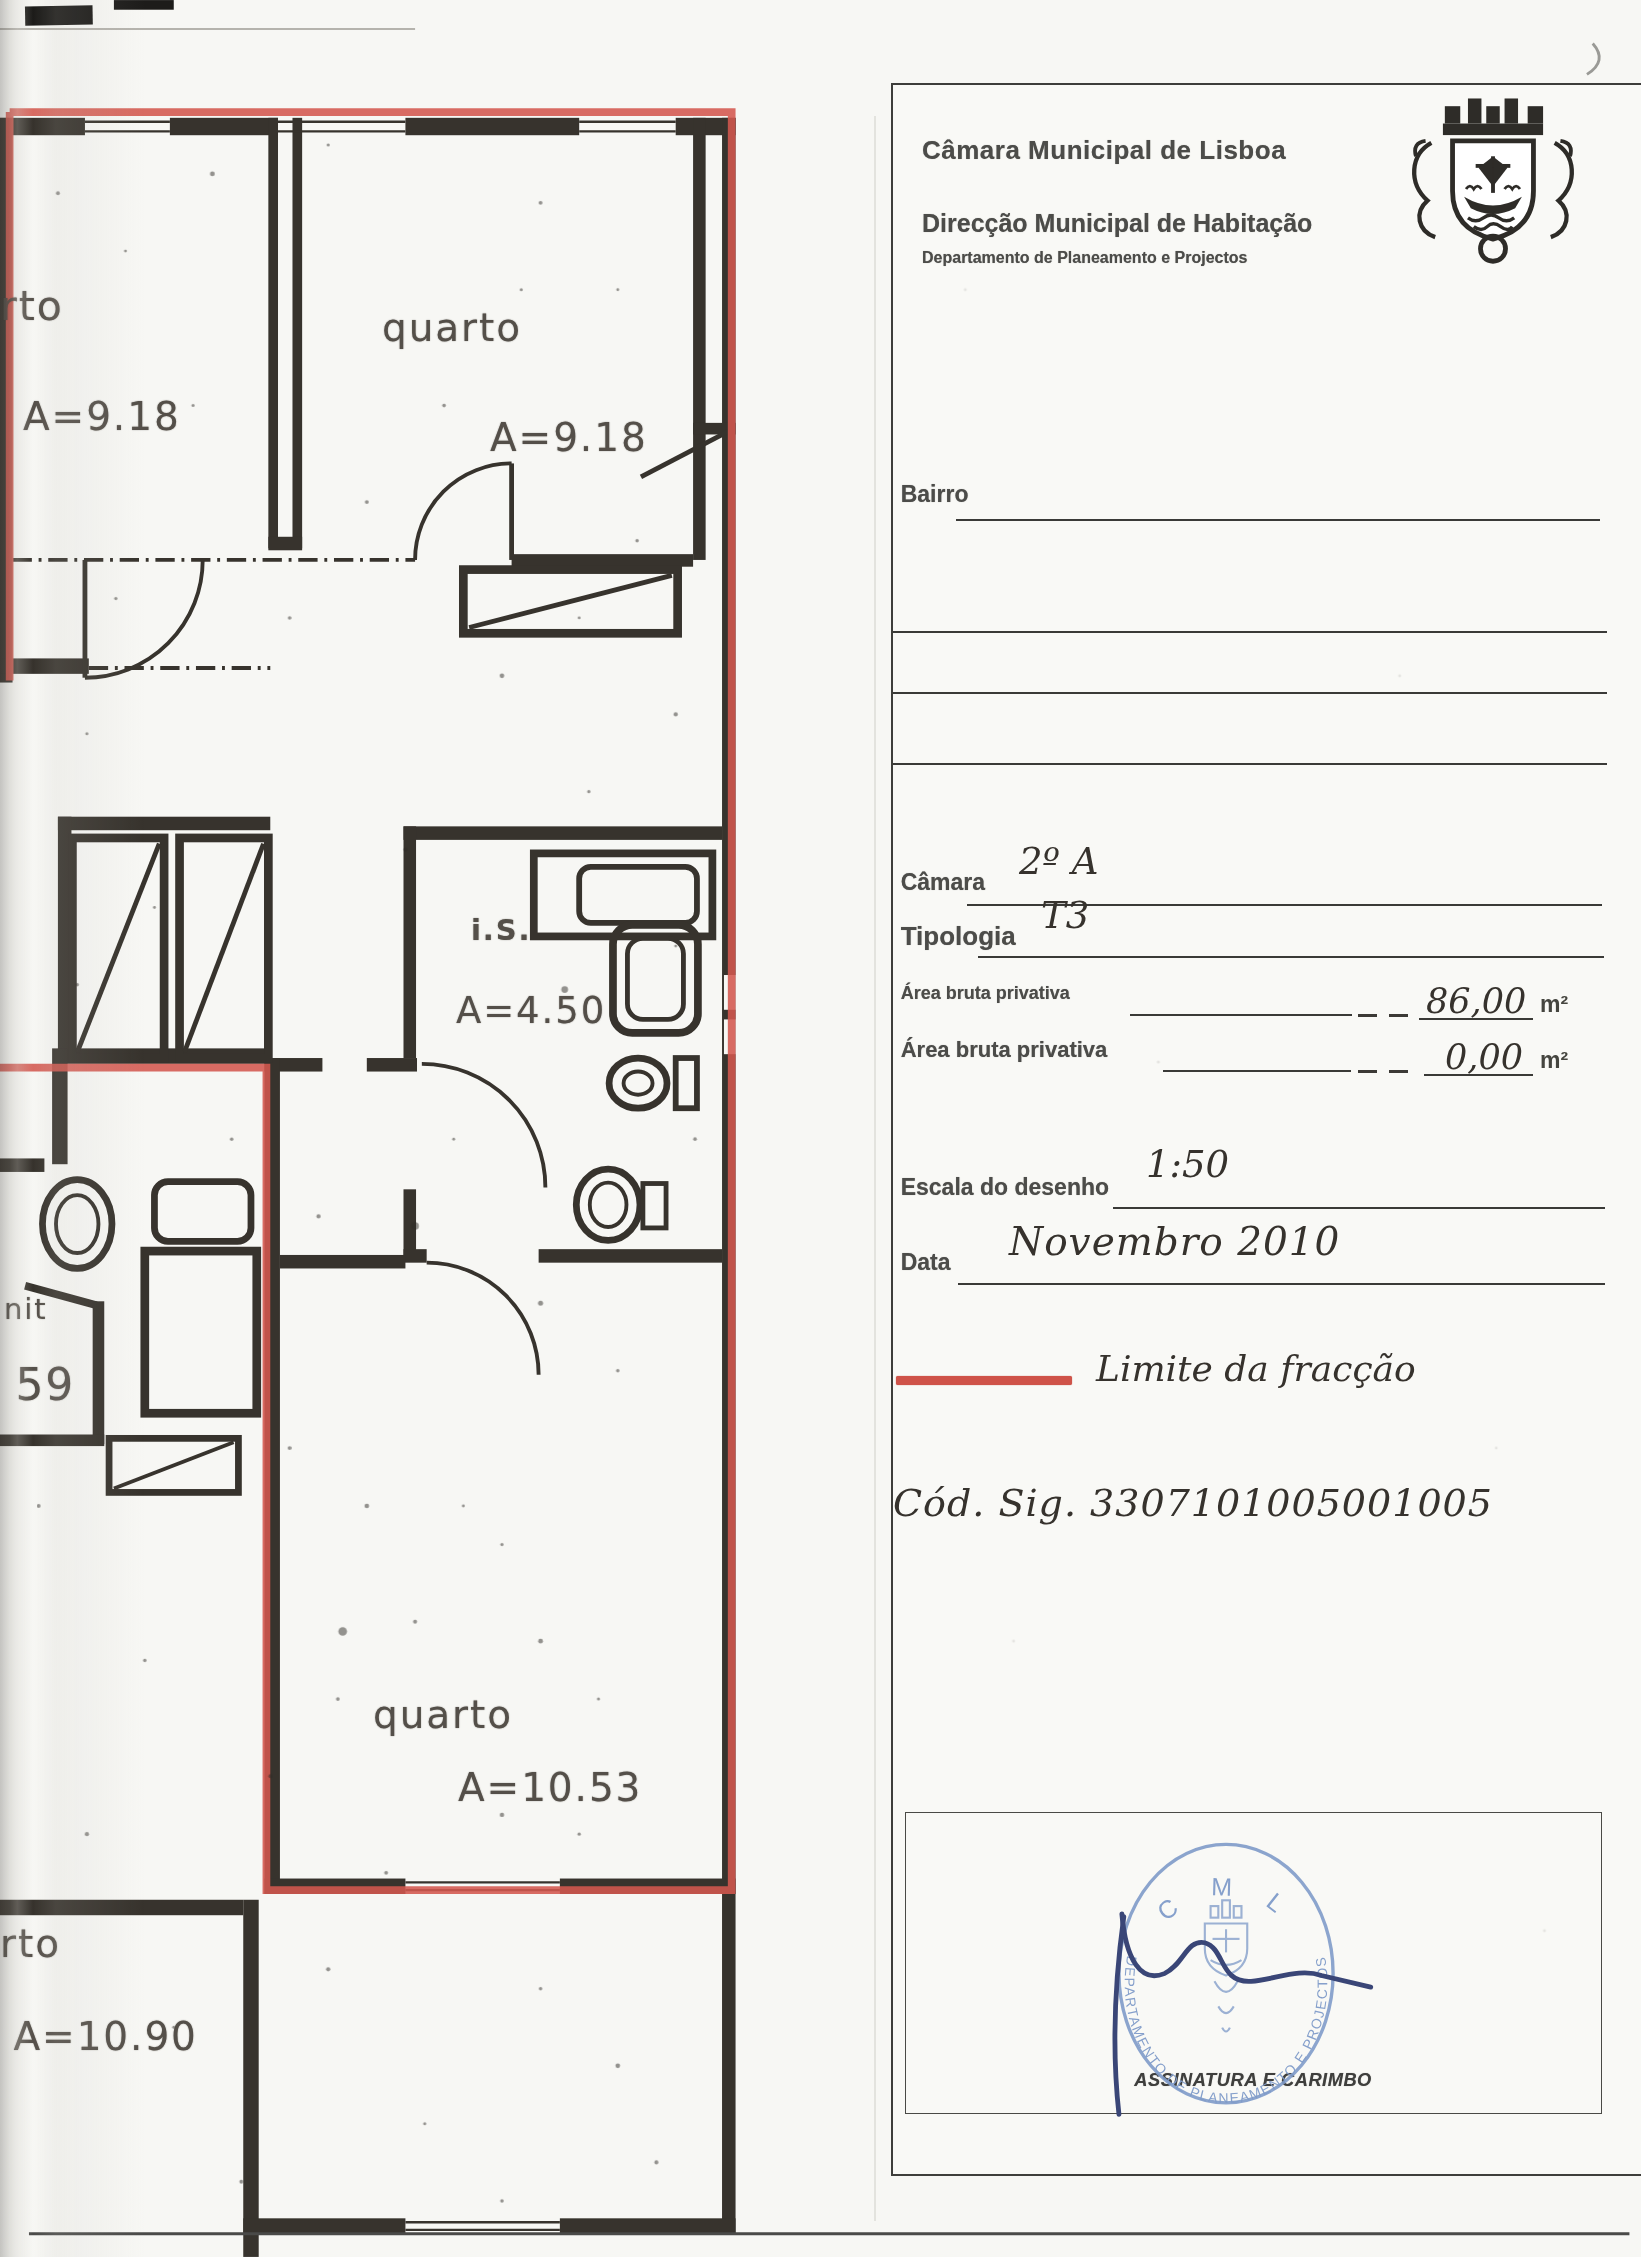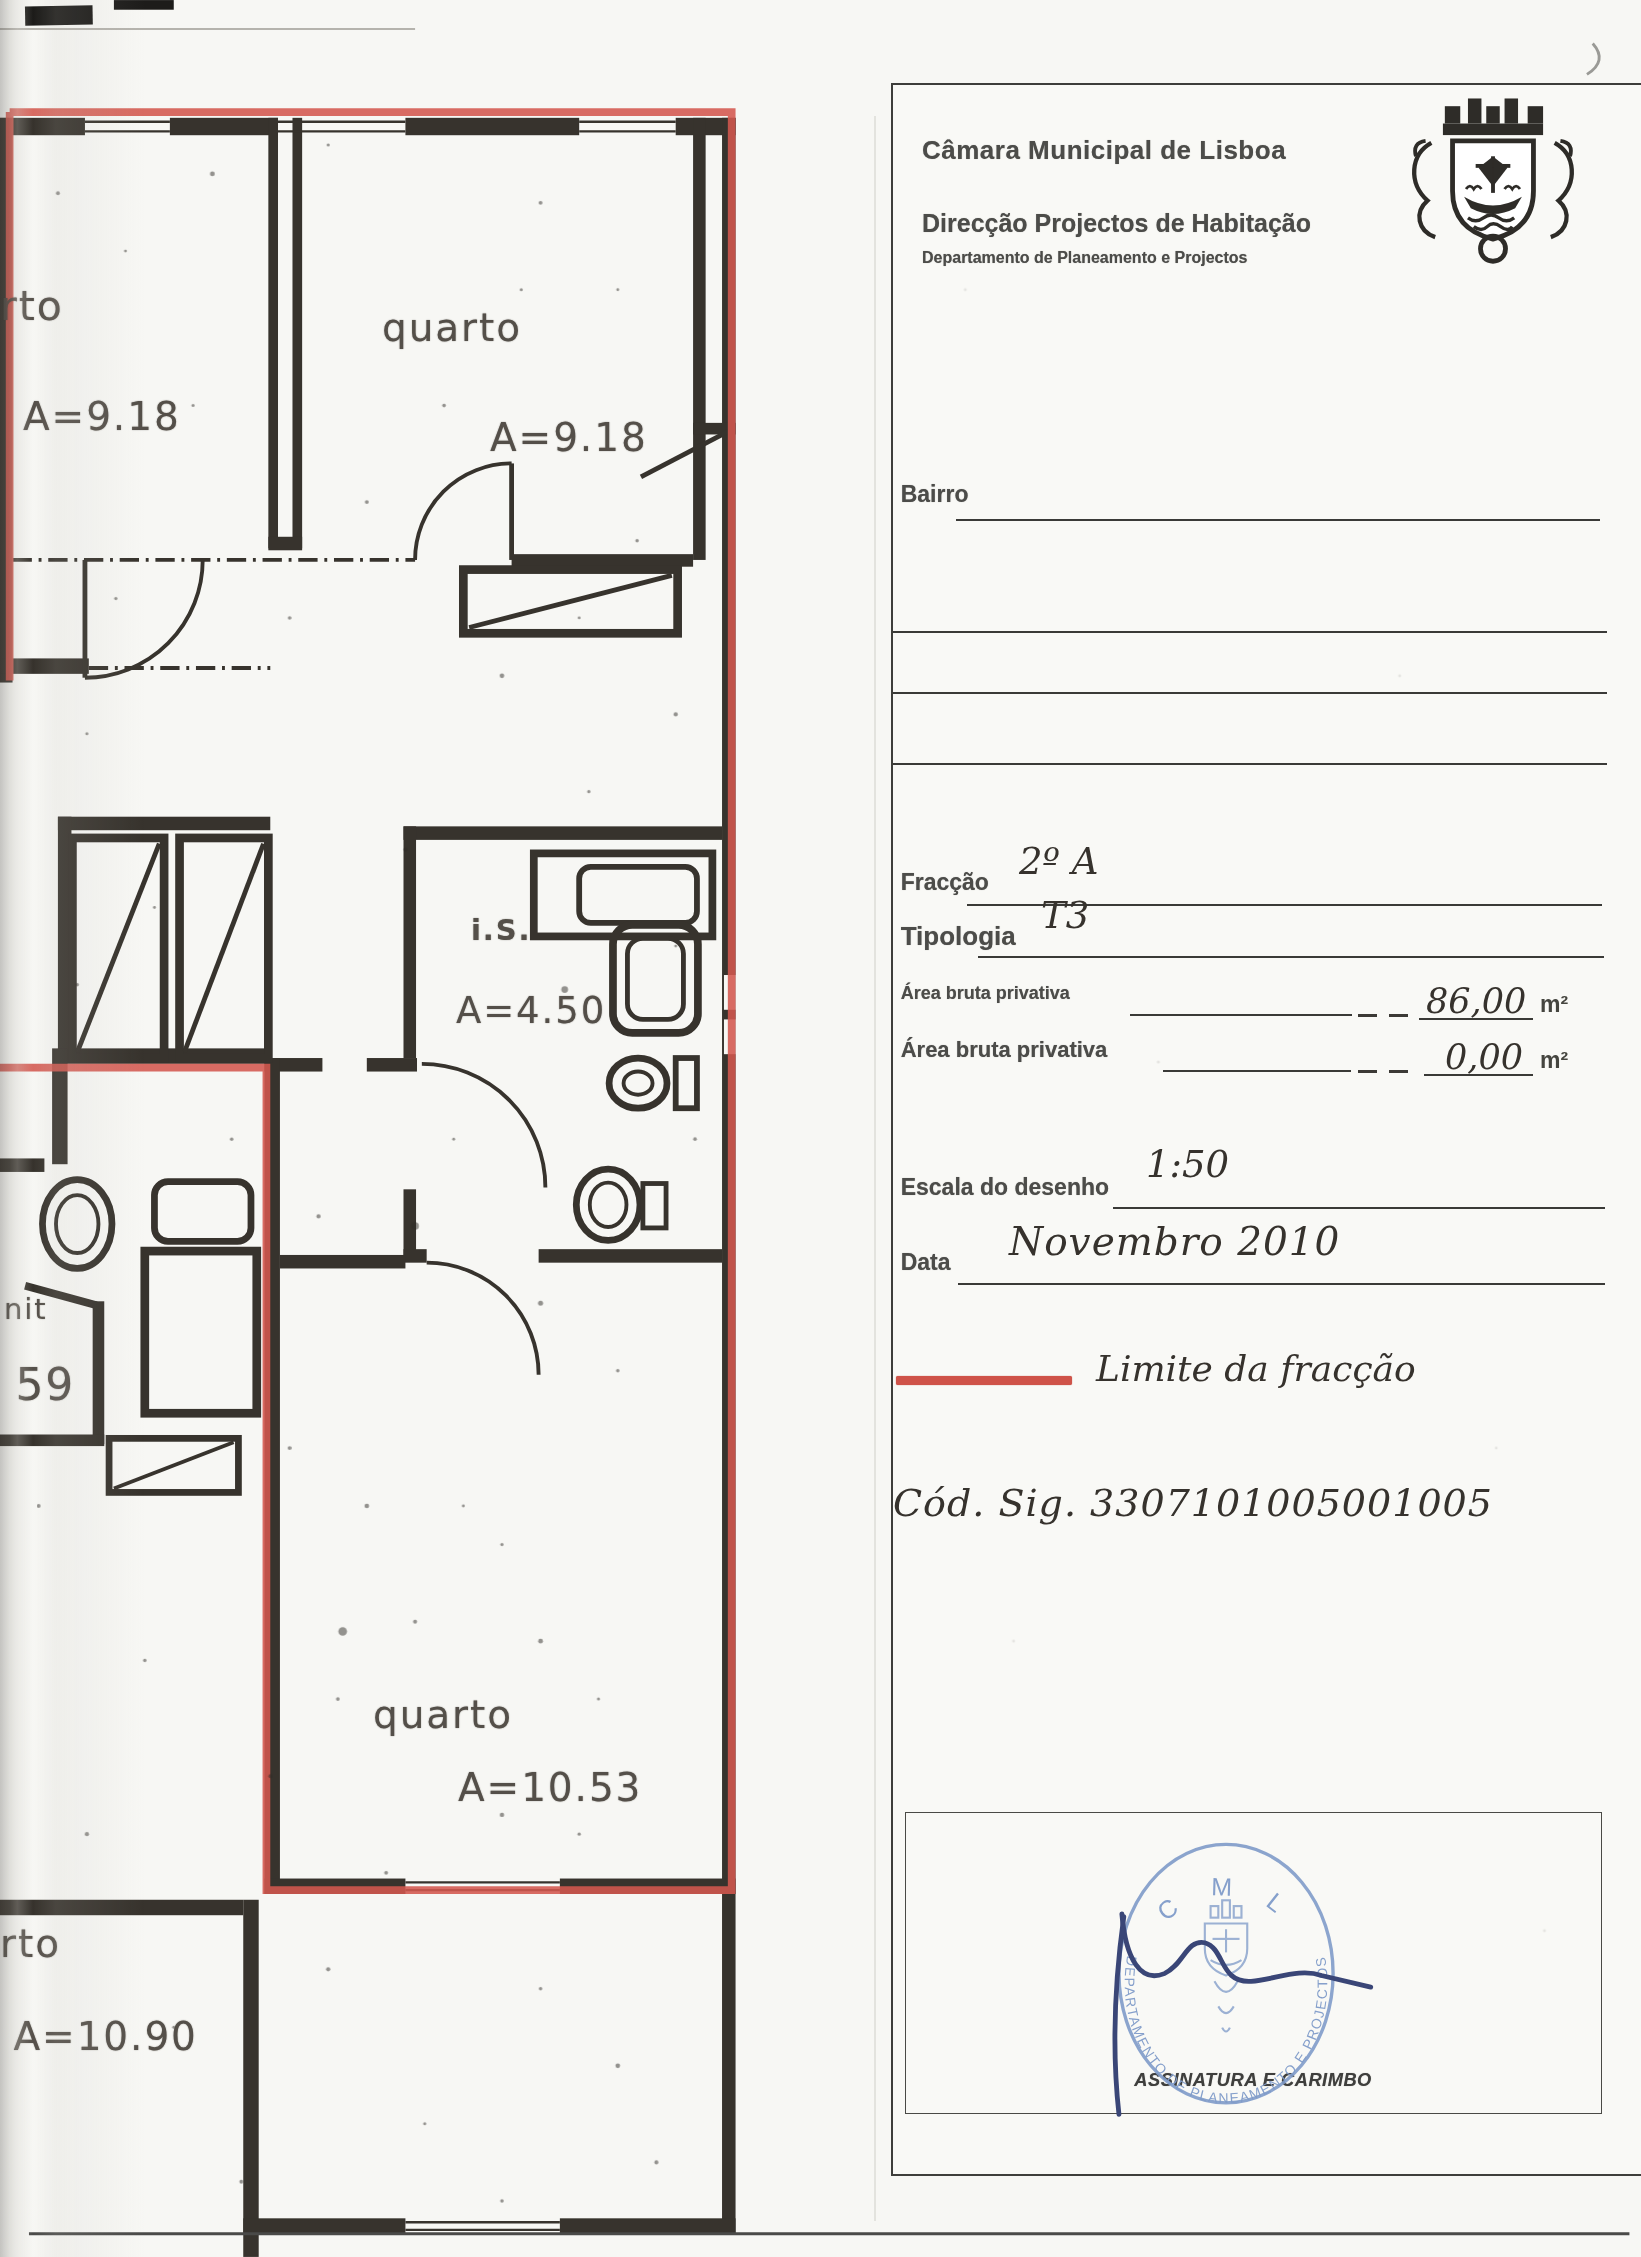--- a/index.html
+++ b/index.html
@@ -236,21 +236,21 @@
     <span style="left:15.4px;top:1359px;font-size:44px;">59</span>
     <span style="left:373px;top:1692px;font-size:39px;">quarto</span>
     <span style="left:458px;top:1765px;font-size:39px;">A=10.53</span>
     <span style="left:0px;top:1921px;font-size:39px;">rto</span>
     <span style="left:13.5px;top:2014px;font-size:39px;">A=10.90</span>
   </div>
 
   <div class="panel">
 
     <div class="abs print-label" style="left:29px;top:50px;font-size:26px;letter-spacing:0.5px;">Câmara Municipal de Lisboa</div>
-    <div class="abs print-label" style="left:29px;top:124px;font-size:25px;">Direcção Projectos de Habitação</div>
+    <div class="abs print-label" style="left:29px;top:124px;font-size:25px;">Direcção Municipal de Habitação</div>
     <div class="abs print-label" style="left:29px;top:164px;font-size:16px;">Departamento de Planeamento e Projectos</div>
 
     <svg class="crest-svg" width="212" height="183" viewBox="0 0 220 190">
       <g fill="#2e2c28">
         <rect x="60" y="22" width="16" height="18"></rect>
           <rect x="84" y="14" width="14" height="26"></rect>
         <rect x="103" y="22" width="14" height="18"></rect>
           <rect x="122" y="14" width="14" height="26"></rect>
         <rect x="146" y="22" width="16" height="18"></rect>
           <rect x="58" y="40" width="104" height="12"></rect>
@@ -269,21 +269,21 @@
       <circle cx="110" cy="170" r="13" stroke="#2e2c28" stroke-width="5" fill="none"></circle>
     </svg>
 
     <div class="abs print-label" style="left:7.7px;top:396px;font-size:23px;">Bairro</div>
     <div class="uline" style="left:63px;top:434px;width:644px;"></div>
 
     <div class="uline" style="left:0px;top:546px;width:714px;"></div>
     <div class="uline" style="left:0px;top:607px;width:714px;"></div>
     <div class="uline" style="left:0px;top:678px;width:714px;"></div>
 
-    <div class="abs print-label" style="left:7.7px;top:784px;font-size:23px;">Fracção</div>
+    <div class="abs print-label" style="left:7.7px;top:784px;font-size:23px;">Câmara</div>
     <div class="abs hand" style="left:126px;top:755px;font-size:37px;">2º A</div>
     <div class="uline" style="left:74px;top:819px;width:635px;"></div>
 
     <div class="abs print-label" style="left:7.7px;top:836px;font-size:26px;">Tipologia</div>
     <div class="abs hand" style="left:148px;top:809px;font-size:37px;">T3</div>
     <div class="uline" style="left:85px;top:871px;width:626px;"></div>
 
     <div class="abs print-label" style="left:7.7px;top:898px;font-size:18px;">Área bruta privativa</div>
     <div class="uline" style="left:237px;top:929px;width:222px;"></div>
     <div class="dashes" style="left:465px;top:929px;width:60px;"></div>

